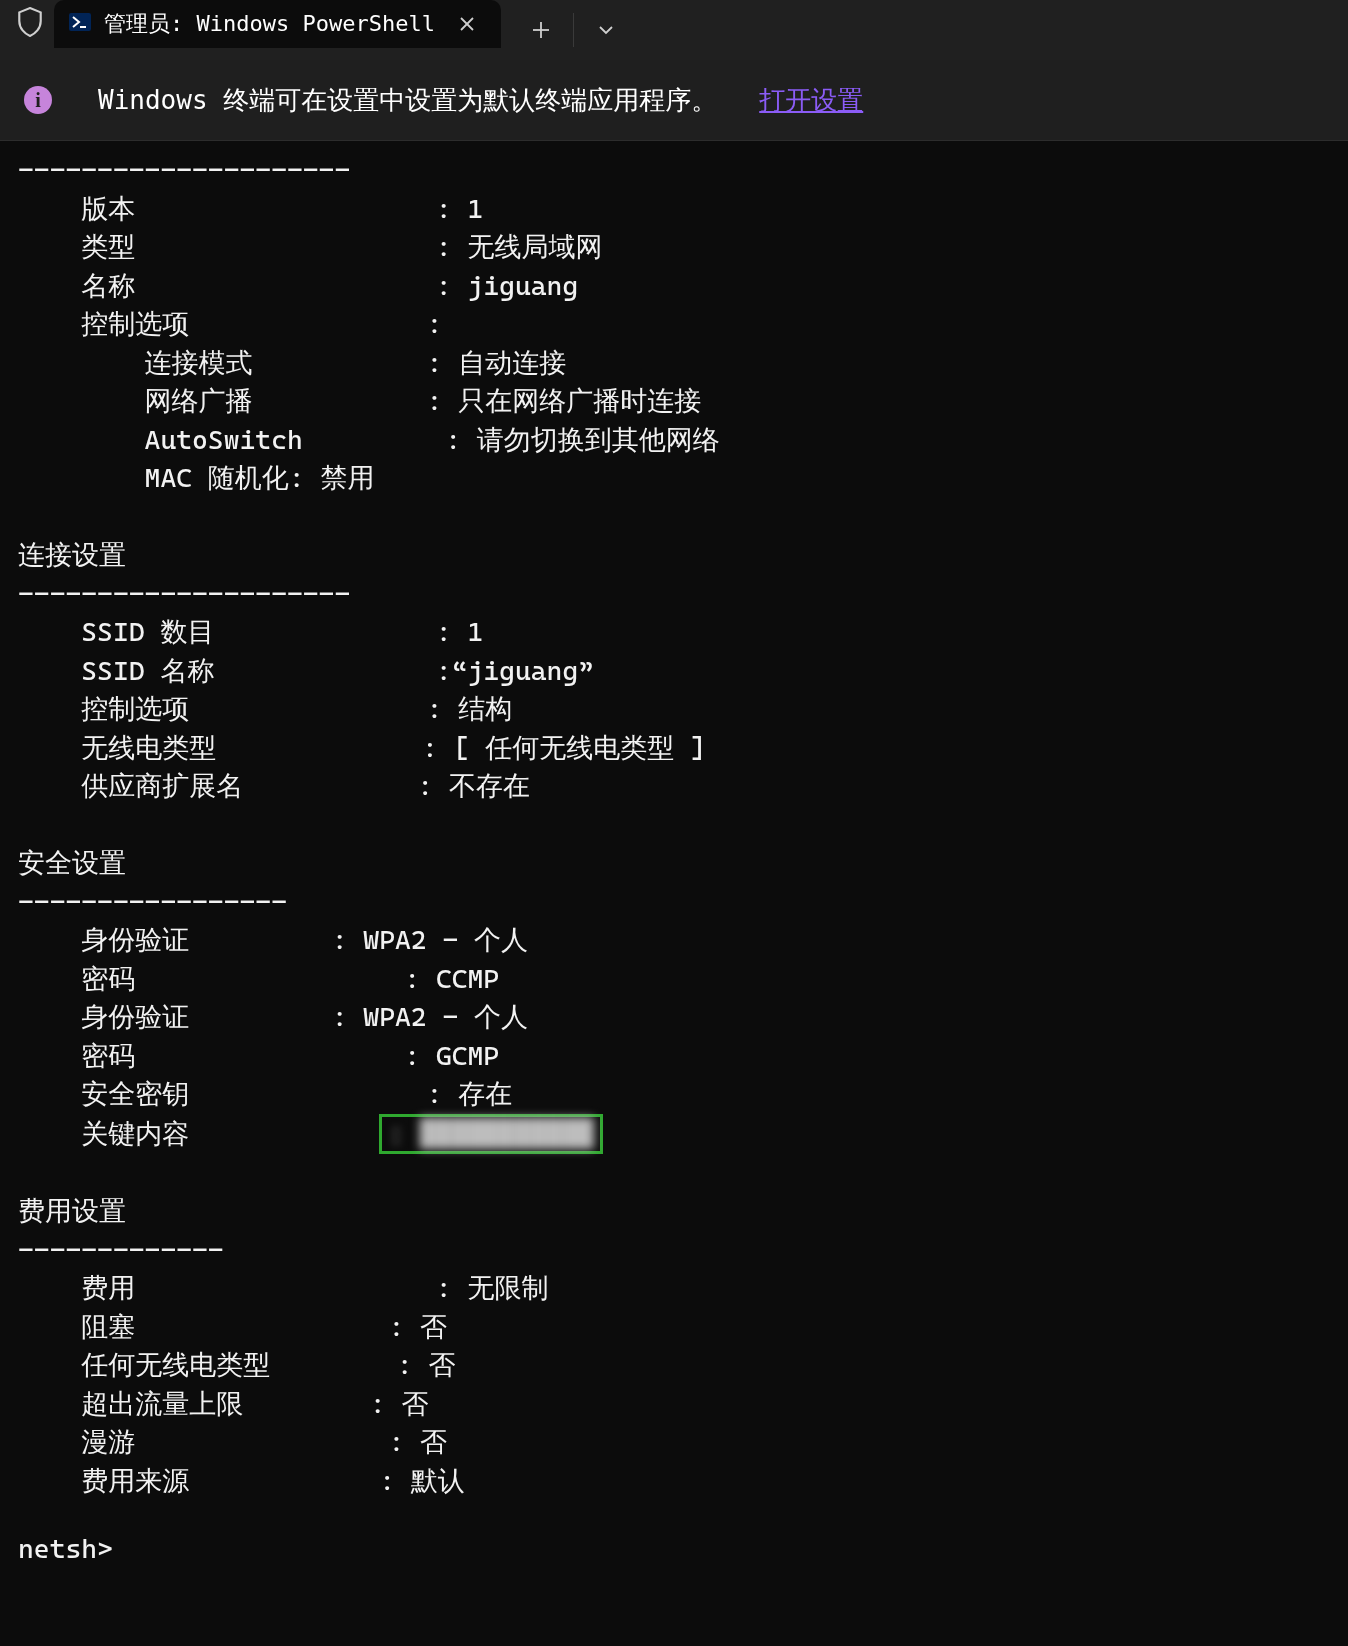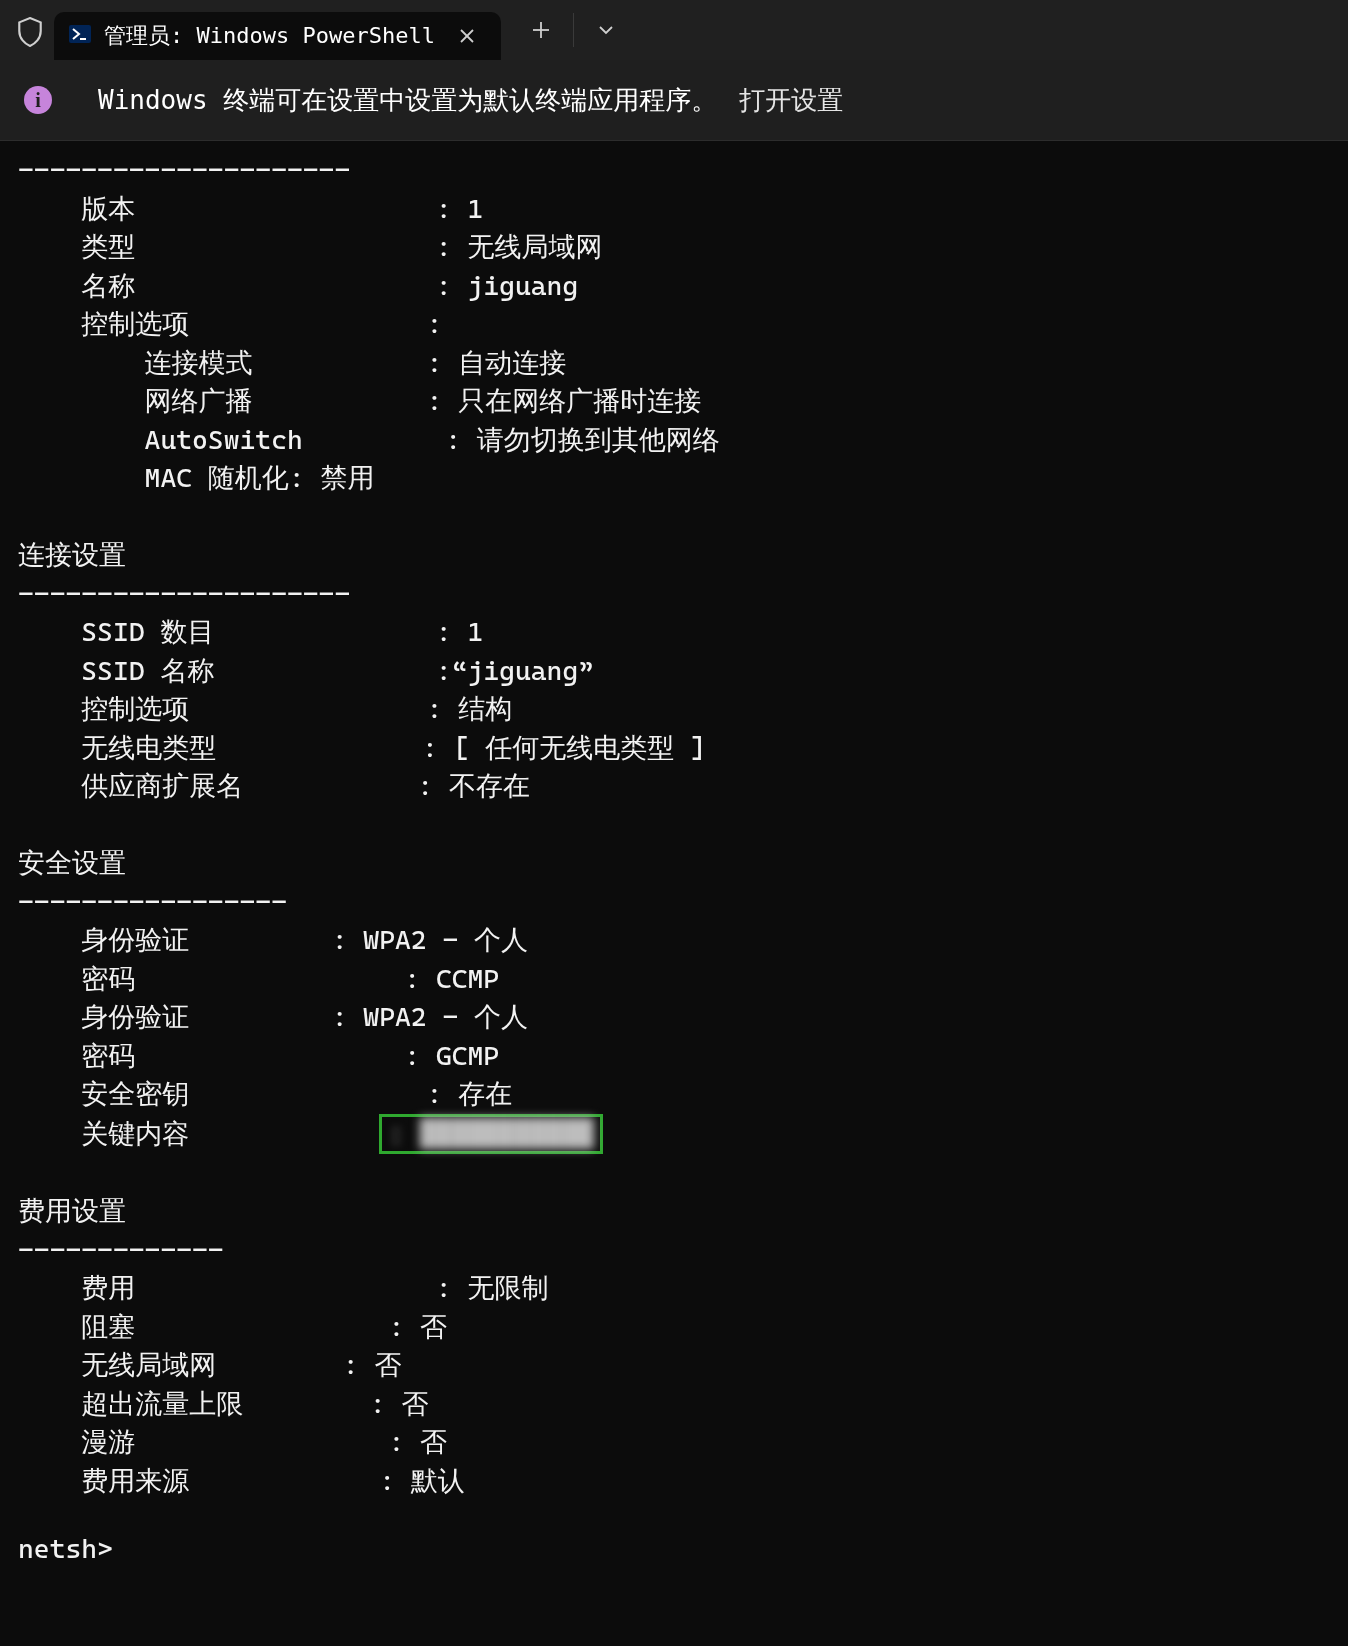--- a/index.html
+++ b/index.html
@@ -9,21 +9,20 @@
     height:1646px;
     overflow:hidden;
     font-family:"Segoe UI","Microsoft YaHei",Consolas,monospace;
     color:#ffffff;
   }
   
   .titlebar{
     height:60px;
     background:#202020;
     display:flex;
-    align-items:flex-end;
     padding-left:12px;
     box-sizing:border-box;
   }
   .shield{
     width:36px;height:44px;display:flex;align-items:center;justify-content:center;
     margin-right:6px;margin-bottom:6px;
   }
   .tab{
     height:48px;
     background:#0c0c0c;
@@ -64,21 +63,21 @@
     font-size:26px;
   }
   .info-icon{
     width:28px;height:28px;border-radius:50%;
     background:#c684db;
     display:flex;align-items:center;justify-content:center;
     color:#1f1f1f;font-weight:bold;font-family:Georgia,serif;
     font-size:20px;
   }
   .info-text{color:#ffffff;margin-left:24px;}
-  .info-link{color:#e5e5e5;}
+  .info-link{color:#8b5cf6;margin-left:20px;text-decoration:underline;}
   
   .terminal{
     padding:10px 18px 0 18px;
     font-family:"Cascadia Mono",Consolas,"Microsoft YaHei Mono","Microsoft YaHei",monospace;
     font-size:27px;
     line-height:38.5px;
     white-space:pre;
     color:#f2f2f2;
   }
   .highlight-wrap{
@@ -164,17 +163,17 @@
 <span>    密码                 : </span><span>CCMP</span>
 <span>    身份验证         : </span><span>WPA2 - 个人</span>
 <span>    密码                 : </span><span>GCMP</span>
 <span>    安全密钥               : </span><span>存在</span>
 <span>    关键内容            </span><span class="highlight-wrap"><span class="blurred">: ███████████</span></span>
 
 <span>费用设置</span>
 <span>-------------</span>
 <span>    费用                   : </span><span>无限制</span>
 <span>    阻塞                : </span><span>否</span>
-<span>    无线局域网        : </span><span>否</span>
+<span>    任何无线电类型        : </span><span>否</span>
 <span>    超出流量上限        : </span><span>否</span>
 <span>    漫游                : </span><span>否</span>
 <span>    费用来源            : </span><span>默认</span>
 <div class="prompt-line"><span>netsh&gt;</span></div></div>
 
 </body></html>

